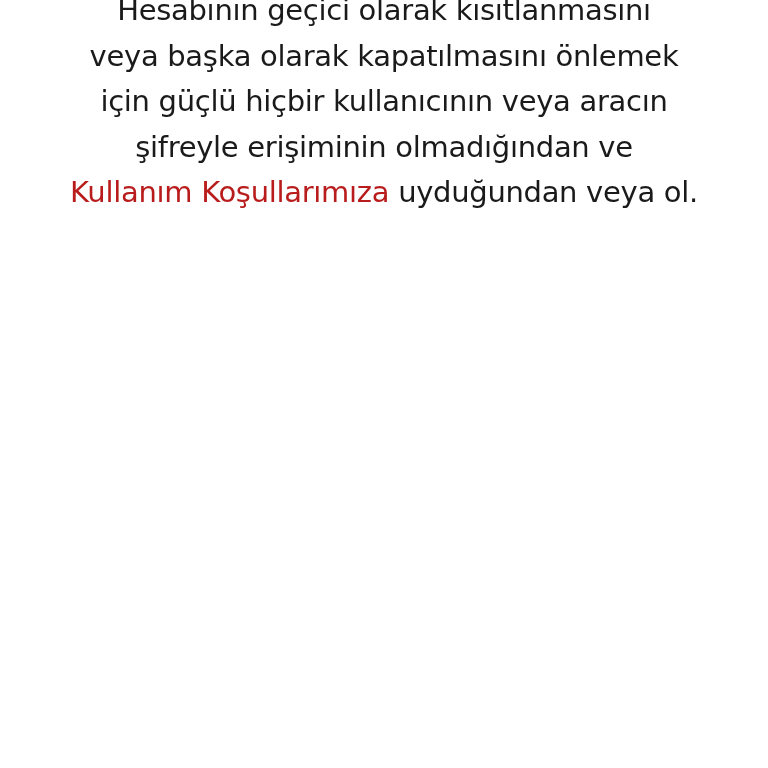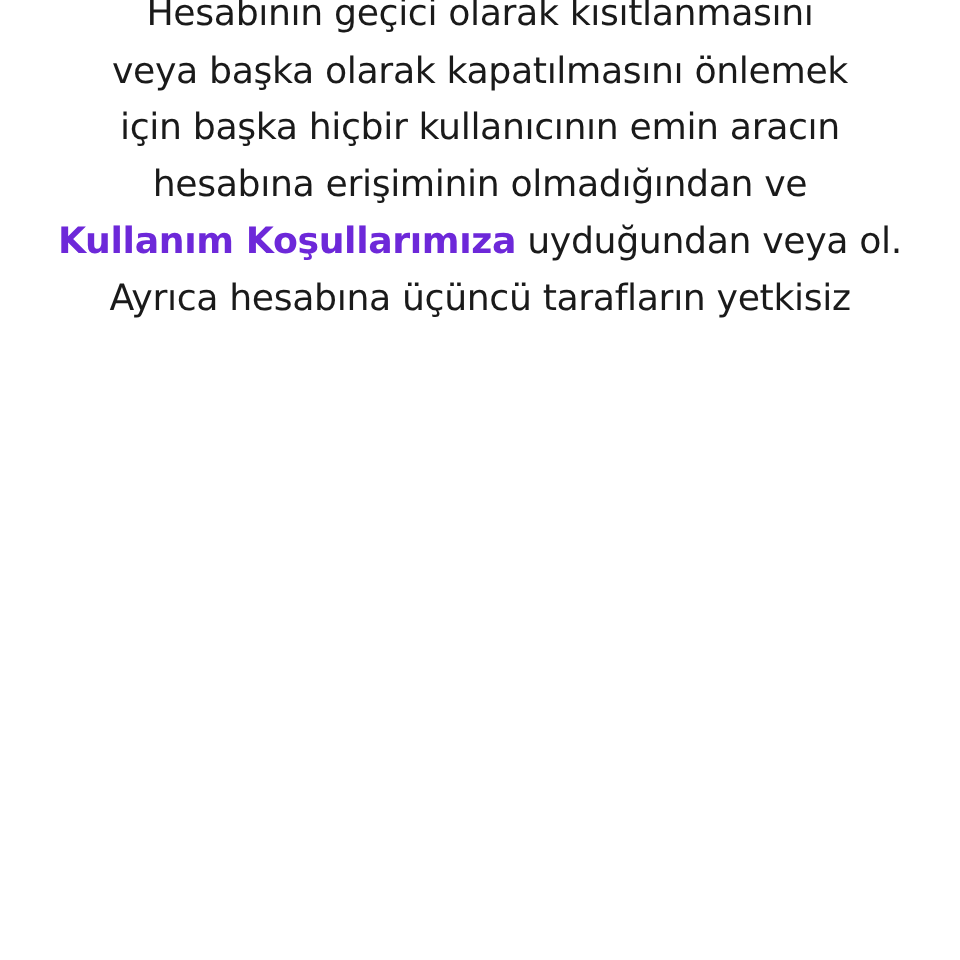--- a/index.html
+++ b/index.html
@@ -28,31 +28,29 @@
       font-size: 29px;
       line-height: 45.6px;
       color: #1a1a1a;
       letter-spacing: -0.3px;
     }
     .line {
       display: block;
       white-space: nowrap;
     }
     .link {
-      color: #6d28d9;
+      color: #b91c1c;
       text-decoration: none;
       cursor: pointer;
-      font-weight: bold;
     }
   </style>
 </head>
 <body>
 
 <div class="viewport">
   <p class="message">
     <span class="line">Hesabının geçici olarak kısıtlanmasını</span>
     <span class="line">veya başka olarak kapatılmasını önlemek</span>
-    <span class="line">için başka hiçbir kullanıcının emin aracın</span>
-    <span class="line">hesabına erişiminin olmadığından ve</span>
+    <span class="line">için güçlü hiçbir kullanıcının veya aracın</span>
+    <span class="line">şifreyle erişiminin olmadığından ve</span>
     <span class="line"><a class="link">Kullanım Koşullarımıza</a><span> uyduğundan veya ol.</span></span>
-    <span class="line">Ayrıca hesabına üçüncü tarafların yetkisiz</span>
   </p>
 </div>
 
 </body></html>

